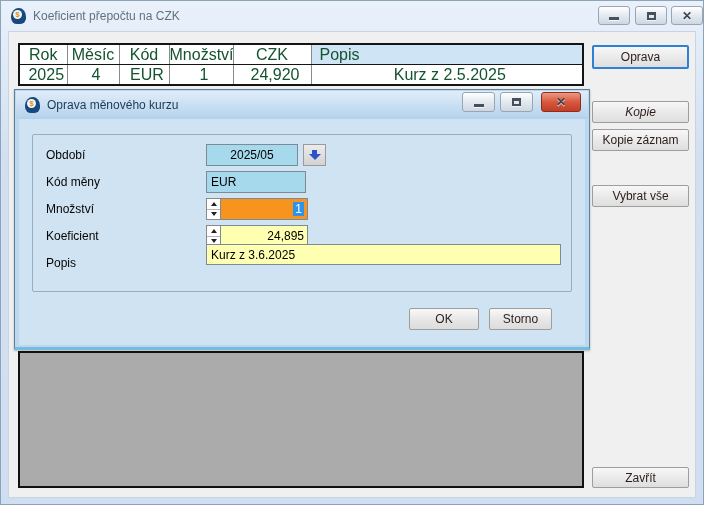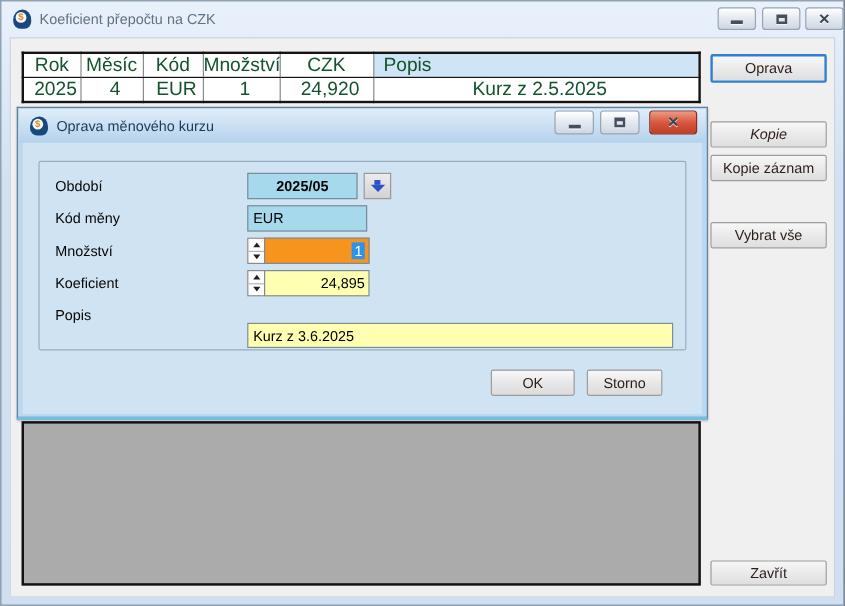--- a/index.html
+++ b/index.html
@@ -107,21 +107,21 @@
   .flabel { position:absolute; left:45px; color:#050505; height:22px; line-height:22px; }
 
   .fld {
     position:absolute; height:22px; box-sizing:border-box;
     border:1px solid #7b8b97; display:flex; align-items:center;
     font-size:12px; color:#000;
   }
   .fld.blue   { background:#a7d9ec; }
   .fld.orange { background:#f7941e; }
   .fld.yellow { background:#ffffb2; }
-  .fld.center { justify-content:center;font-weight:bold; }
+  .fld.center { justify-content:center; }
   .fld.left   { padding-left:4px; }
   .fld.right  { justify-content:flex-end; padding-right:3px; }
   .sel { background:#2e93ea; color:#fff; padding:0 2px; }
 
   
   .dropbtn {
     position:absolute; left:302px; top:143px; width:23px; height:22px; box-sizing:border-box;
     border:1px solid #9a9a9a; background:linear-gradient(#ececec,#d2d2d2);
     display:flex; flex-direction:column; align-items:center; justify-content:center; cursor:default;
   }
@@ -265,19 +265,19 @@
     <div class="spinner" style="top:224px;">
       <span class="spin-half up">
           <i class="tri-up"></i>
         </span>
       <span class="spin-half">
           <i class="tri-down"></i>
         </span>
     </div>
     <div class="fld yellow right" style="left:219px; top:224px; width:88px;">24,895</div>
 
-    <div class="fld yellow left" style="left:205px; top:268px; width:355px; height:21px;">Kurz z 3.6.2025</div>
+    <div class="fld yellow left" style="left:205px; top:243px; width:355px; height:21px;">Kurz z 3.6.2025</div>
 
     <div class="dlg-btn" style="left:408px; width:70px;">OK</div>
     <div class="dlg-btn" style="left:488px; width:63px;">Storno</div>
 
   </div>
 </div>
 
 </body></html>

